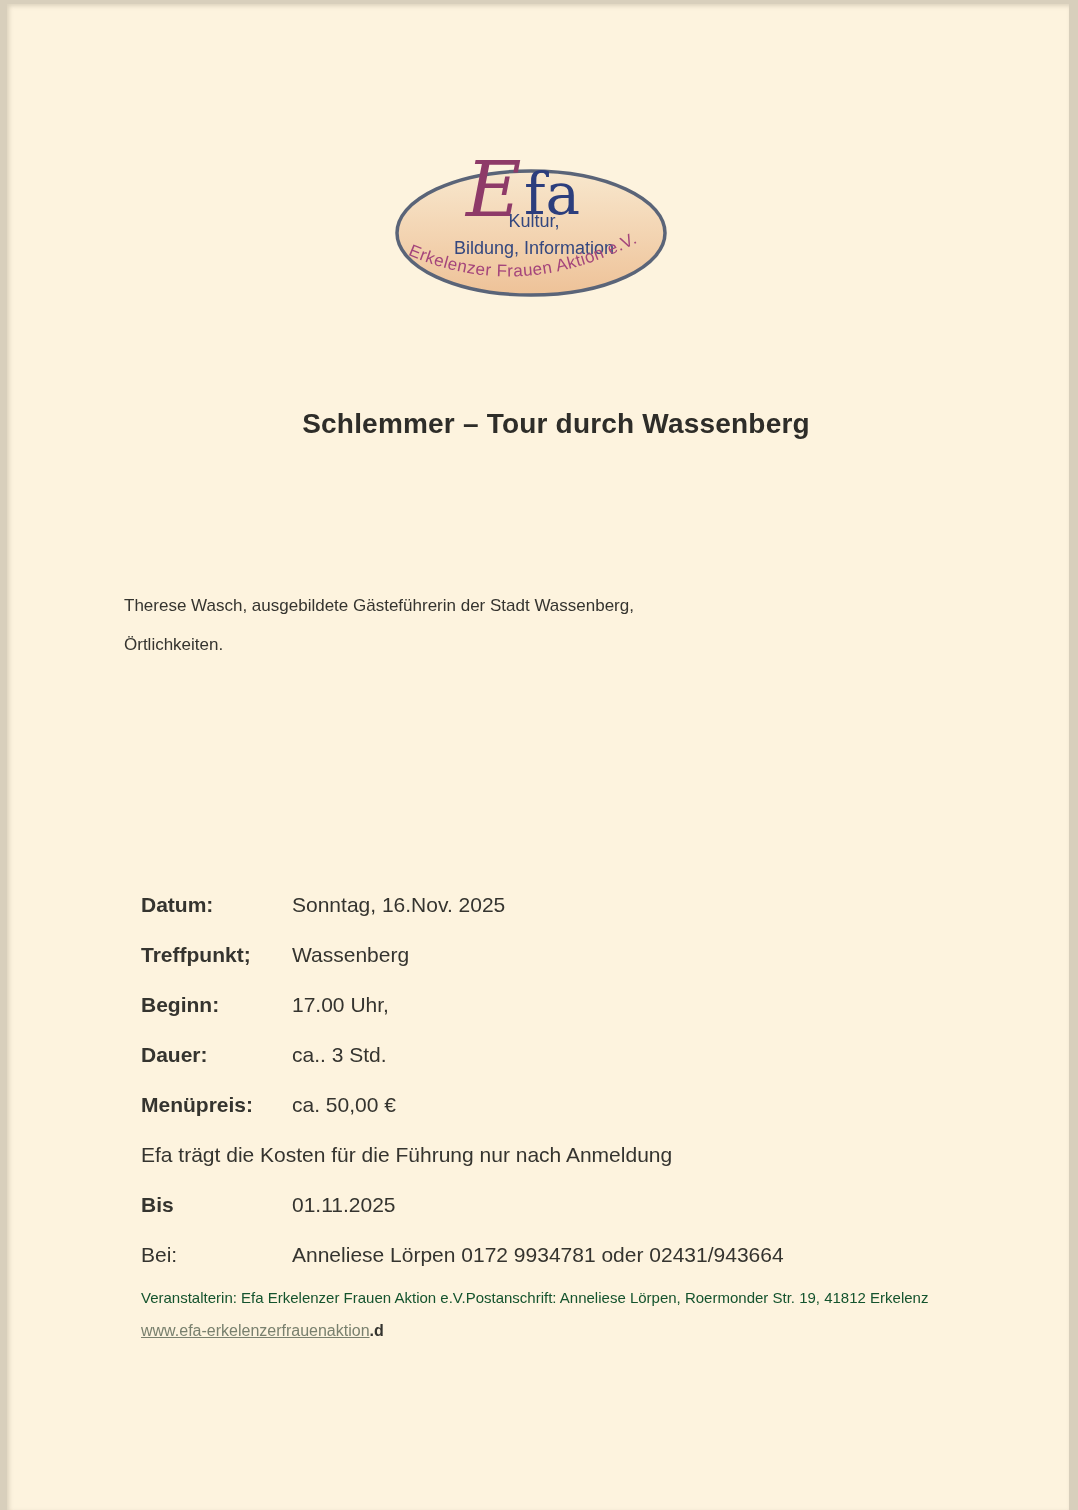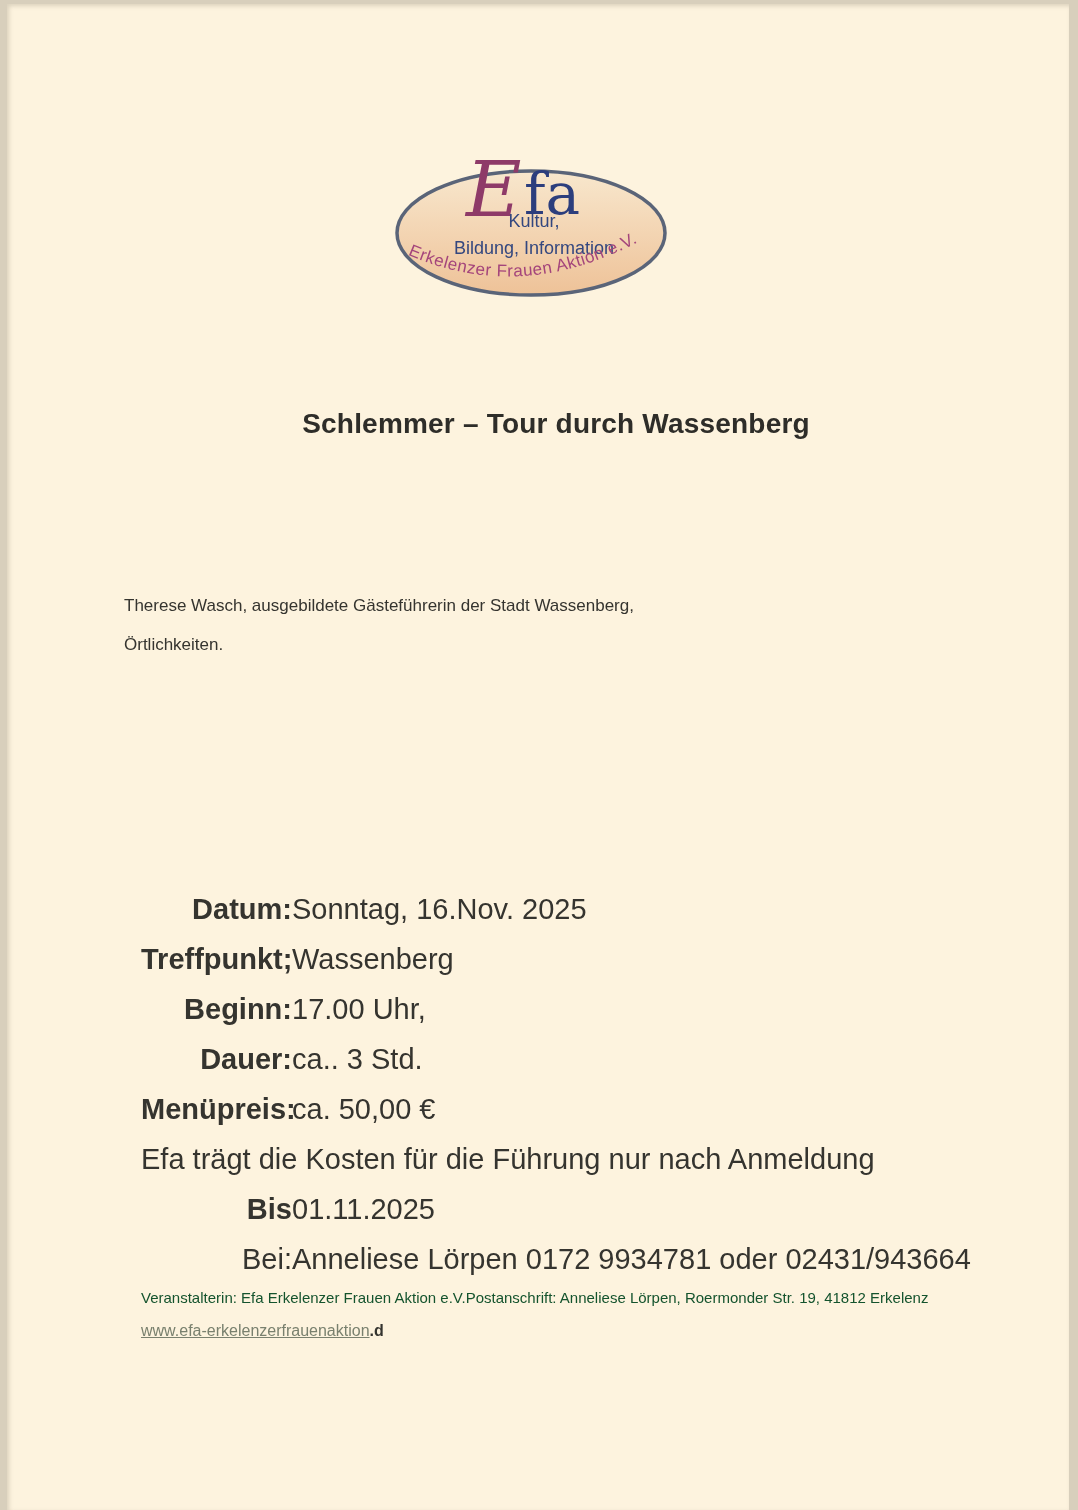--- a/index.html
+++ b/index.html
@@ -32,21 +32,21 @@
     color: #2e2d29;
   }
 
   
   .para { left: 117px; width: 830px; font-size: 17px; line-height: 39px; }
   .para-1 { top: 582px; }
   .para-2 { top: 752px; }
 
   
   .details { left: 134px; top: 889px; width: 830px; }
-  .drow { height: 50px; display: flex; font-size: 29px; text-align: right; }
+  .drow { height: 50px; display: flex; font-size: 21px; }
   .drow .lbl { width: 151px; flex: 0 0 151px; font-weight: bold; }
   .drow .val { font-weight: normal; }
   .drow.regular .lbl, .drow.regular .val { font-weight: normal; }
   .drow.fullnote { font-weight: normal; }
 
   
   .organizer { left: 134px; top: 1285px; width: 880px; font-size: 15px; color: #14532d; }
   .weblink-line { left: 134px; top: 1318px; font-size: 16px; }
   .weblink {
     text-decoration: underline;

